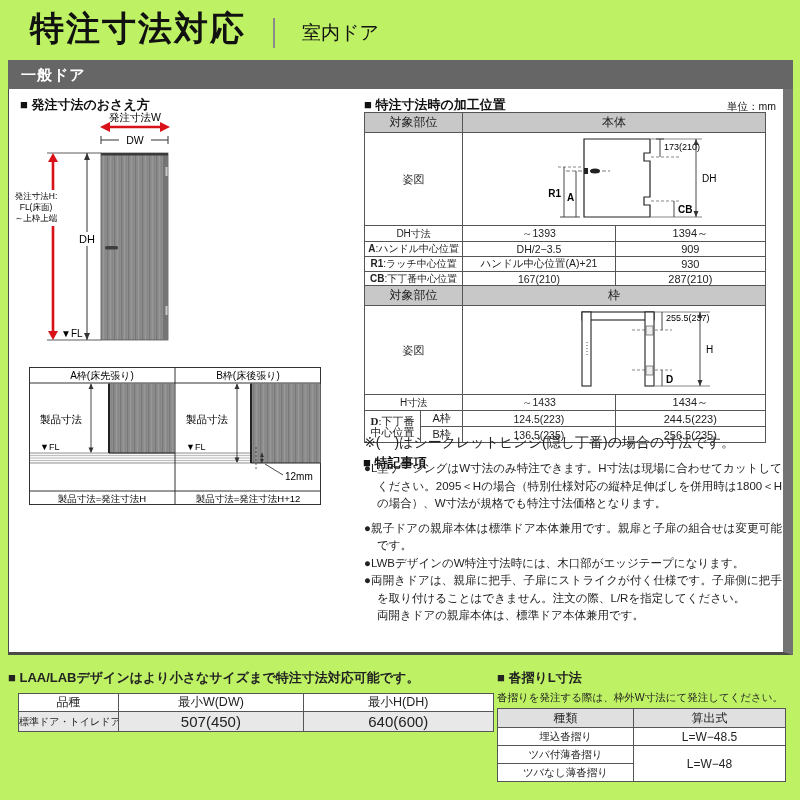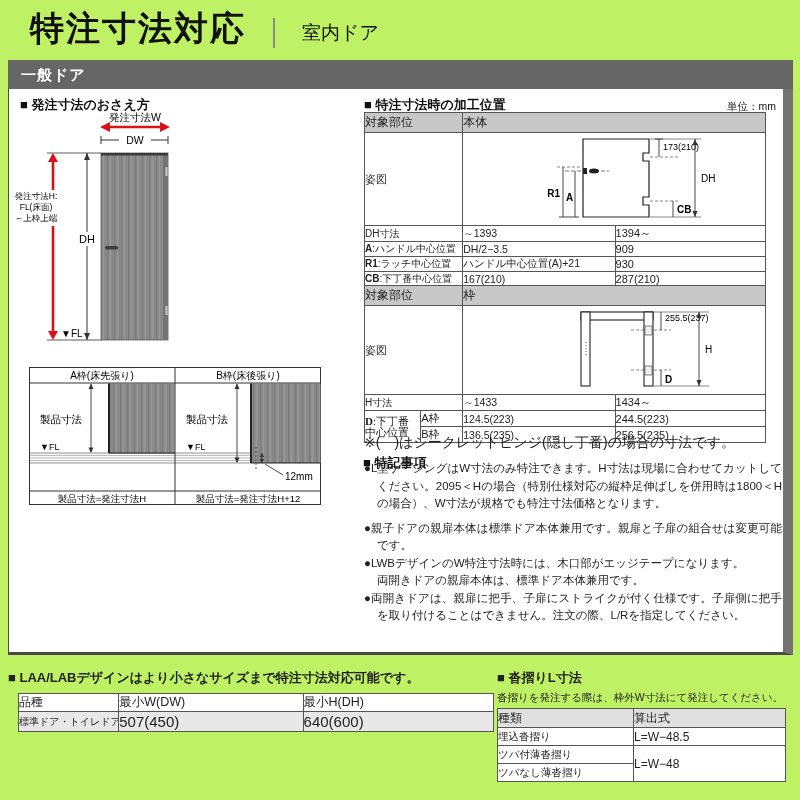--- a/index.html
+++ b/index.html
@@ -24,21 +24,21 @@
   .h-left { left:11px; top:7px; }
   .h-right { left:355px; top:7px; width:412px; display:flex; justify-content:space-between; align-items:flex-end; }
   .unit { font-size:10.5px; font-weight:normal; }
 
   svg { position:absolute; font-family:inherit; }
   #svg-door { left:0; top:21px; }
   #svg-ab { left:20px; top:278px; }
 
   
   table { border-collapse:collapse; table-layout:fixed; background:#fff; }
-  td { border:1px solid #555; text-align:left; vertical-align:middle; padding:0; overflow:hidden; white-space:nowrap; }
+  td { border:1px solid #555; text-align:center; vertical-align:middle; padding:0; overflow:hidden; white-space:nowrap; }
   .proc-table { position:absolute; left:355px; width:402px; }
   #t-body { top:23px; }
   #t-frame { top:196px; }
   .proc-table td { font-size:11px; height:14px; }
   .proc-table tr.hdr td { background:#c8c8c8; font-size:12px; height:20px; }
   .proc-table tr.figrow td { height:92px; }
   #t-frame tr.figrow td { height:88px; }
   .proc-table td.lbl { font-size:10px; }
   .proc-table td.c1 { font-size:10.5px; }
   .dlabel { font-size:10px; line-height:11px;font-family:Liberation Serif, serif; }
@@ -343,22 +343,22 @@
     </tbody>
       </table>
 
     <div class="tbl-note">※(　)はシークレットヒンジ(隠し丁番)の場合の寸法です。</div>
 
     <div class="sec-heading h-notes">■ 特記事項</div>
     <div class="bullets">
       <div class="bullet">●L型ケーシングはW寸法のみ特注できます。H寸法は現場に合わせてカットしてください。2095＜Hの場合（特別仕様対応の縦枠足伸ばしを併用時は1800＜Hの場合）、W寸法が規格でも特注寸法価格となります。</div>
       <div class="bullet gap">●親子ドアの親扉本体は標準ドア本体兼用です。親扉と子扉の組合せは変更可能です。</div>
       <div class="bullet">●LWBデザインのW特注寸法時には、木口部がエッジテープになります。</div>
+      <div class="bullet">●両開きドアは、親扉に把手、子扉にストライクが付く仕様です。子扉側に把手を取り付けることはできません。注文の際、L/Rを指定してください。</div>
       <div class="bullet cont">両開きドアの親扉本体は、標準ドア本体兼用です。</div>
-      <div class="bullet">●両開きドアは、親扉に把手、子扉にストライクが付く仕様です。子扉側に把手を取り付けることはできません。注文の際、L/Rを指定してください。</div>
     </div>
   </div>
 
   <div class="bottom-row">
     <div class="b-left">
       <div class="b-heading">■ LAA/LABデザインはより小さなサイズまで特注寸法対応可能です。</div>
       <table id="t-min">
         <colgroup>
             <col style="width:100px">
             <col style="width:184px">

